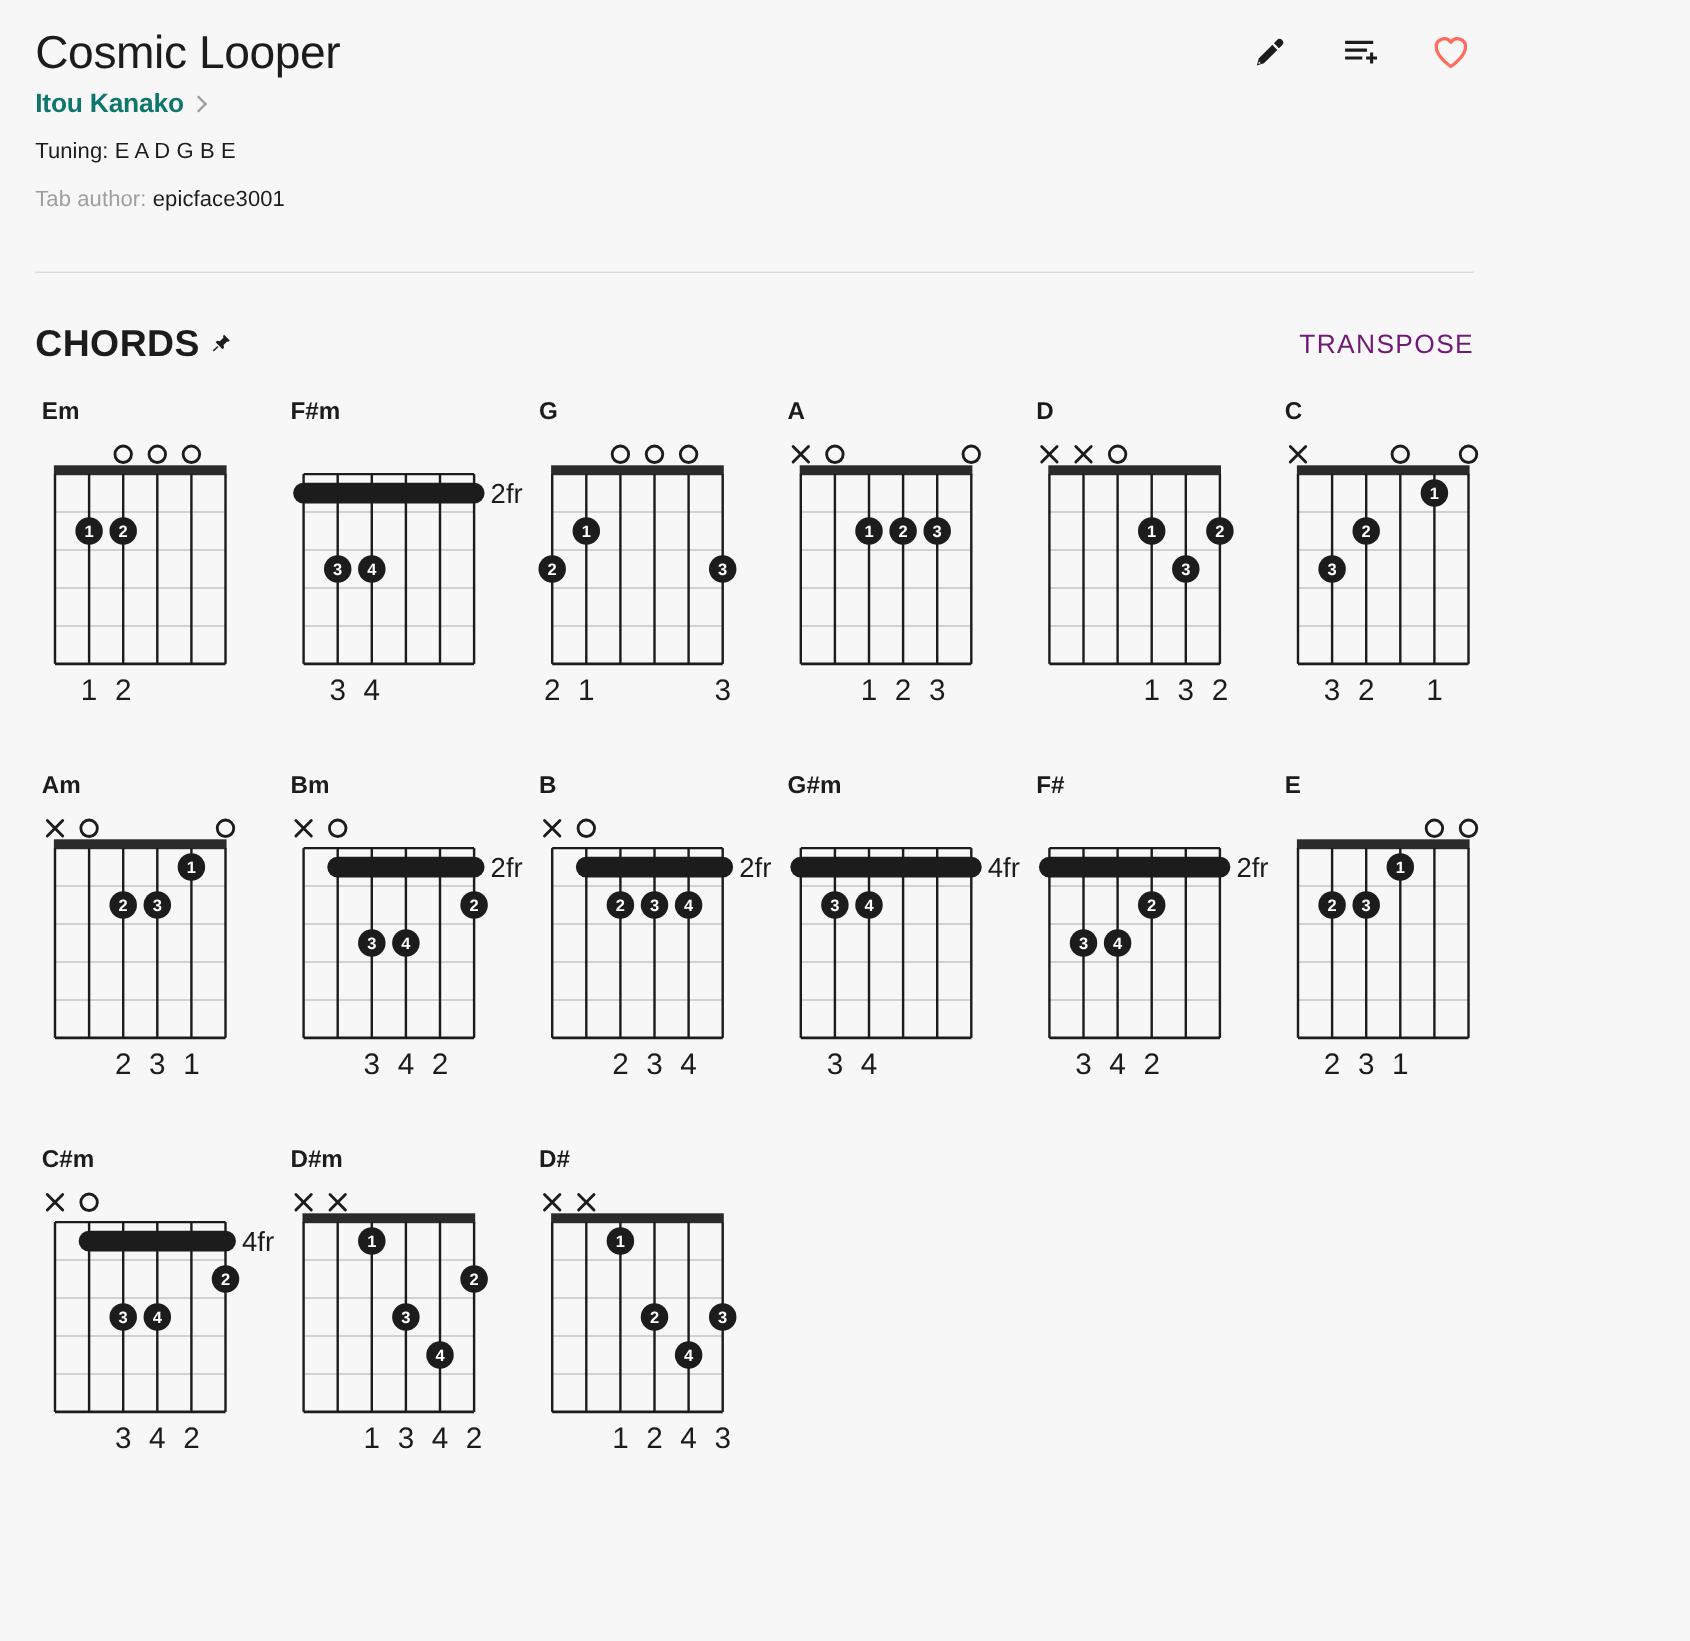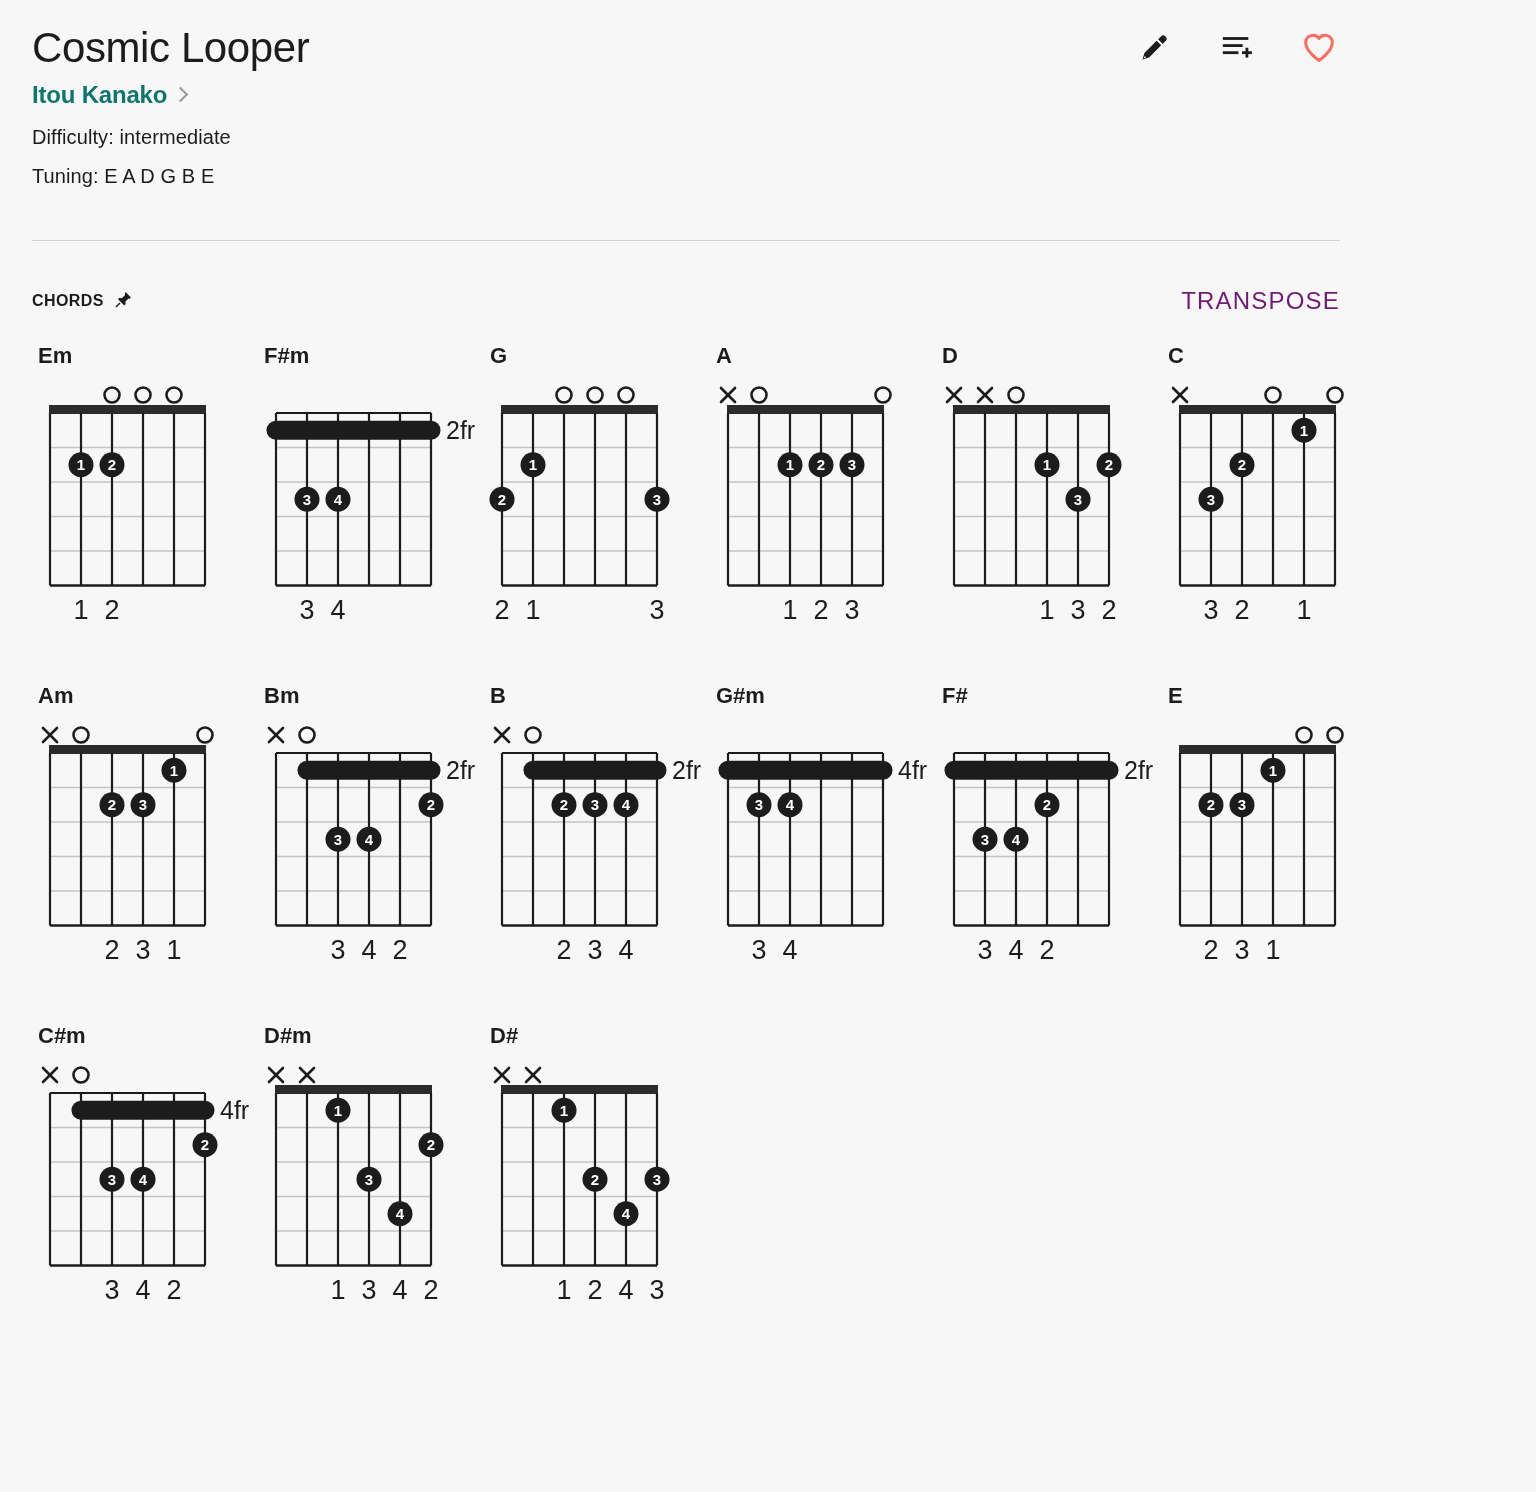--- a/index.html
+++ b/index.html
@@ -102,21 +102,21 @@
     align-items: center;
     justify-content: space-between;
     margin-top: 46px;
   }
   .section-title-wrap {
     display: flex;
     align-items: center;
     gap: 10px;
   }
   .section-title {
-    font-size: 16px;
+    font-size: 34px;
     font-weight: bold;
     letter-spacing: 0.4px;
     color: #1c1c1c;
   }
   .transpose {
     font-size: 24px;
     font-weight: normal;
     letter-spacing: 1.2px;
     color: #701a75;
     cursor: pointer;
@@ -160,23 +160,26 @@
 <div class="page">
 
   <div class="header">
     <h1 class="song-title">Cosmic Looper</h1>
 
     <div class="artist-row">
       <span class="artist-name">Itou Kanako</span>
       <span class="chev"></span>
     </div>
 
-    <div class="meta-line">Difficulty: intermediate</div>
     <div class="meta-line second">Tuning: E A D G B E</div>
 
+    <div class="tab-author">
+      <span class="label">Tab author:</span>
+      <span class="value">epicface3001</span>
+    </div>
 
     <div class="actions">
       <div class="action-btn">
         <svg width="34" height="34" viewBox="0 0 24 24">
           <path d="M3.2 20.8l1.35-4.6 8.6-8.6 3.25 3.25-8.6 8.6-4.6 1.35z" fill="#1c1c1c"></path>
           <path d="M4.2 19.9l1.6-.5-1.1-1.1-.5 1.6z" fill="#f7f7f7"></path>
           <path d="M14.2 6.55l3.25 3.25 2.0-2.0a2.3 2.3 0 0 0 0-3.25 2.3 2.3 0 0 0-3.25 0l-2.0 2.0z" fill="#1c1c1c"></path>
         </svg>
       </div>
       <div class="action-btn">

